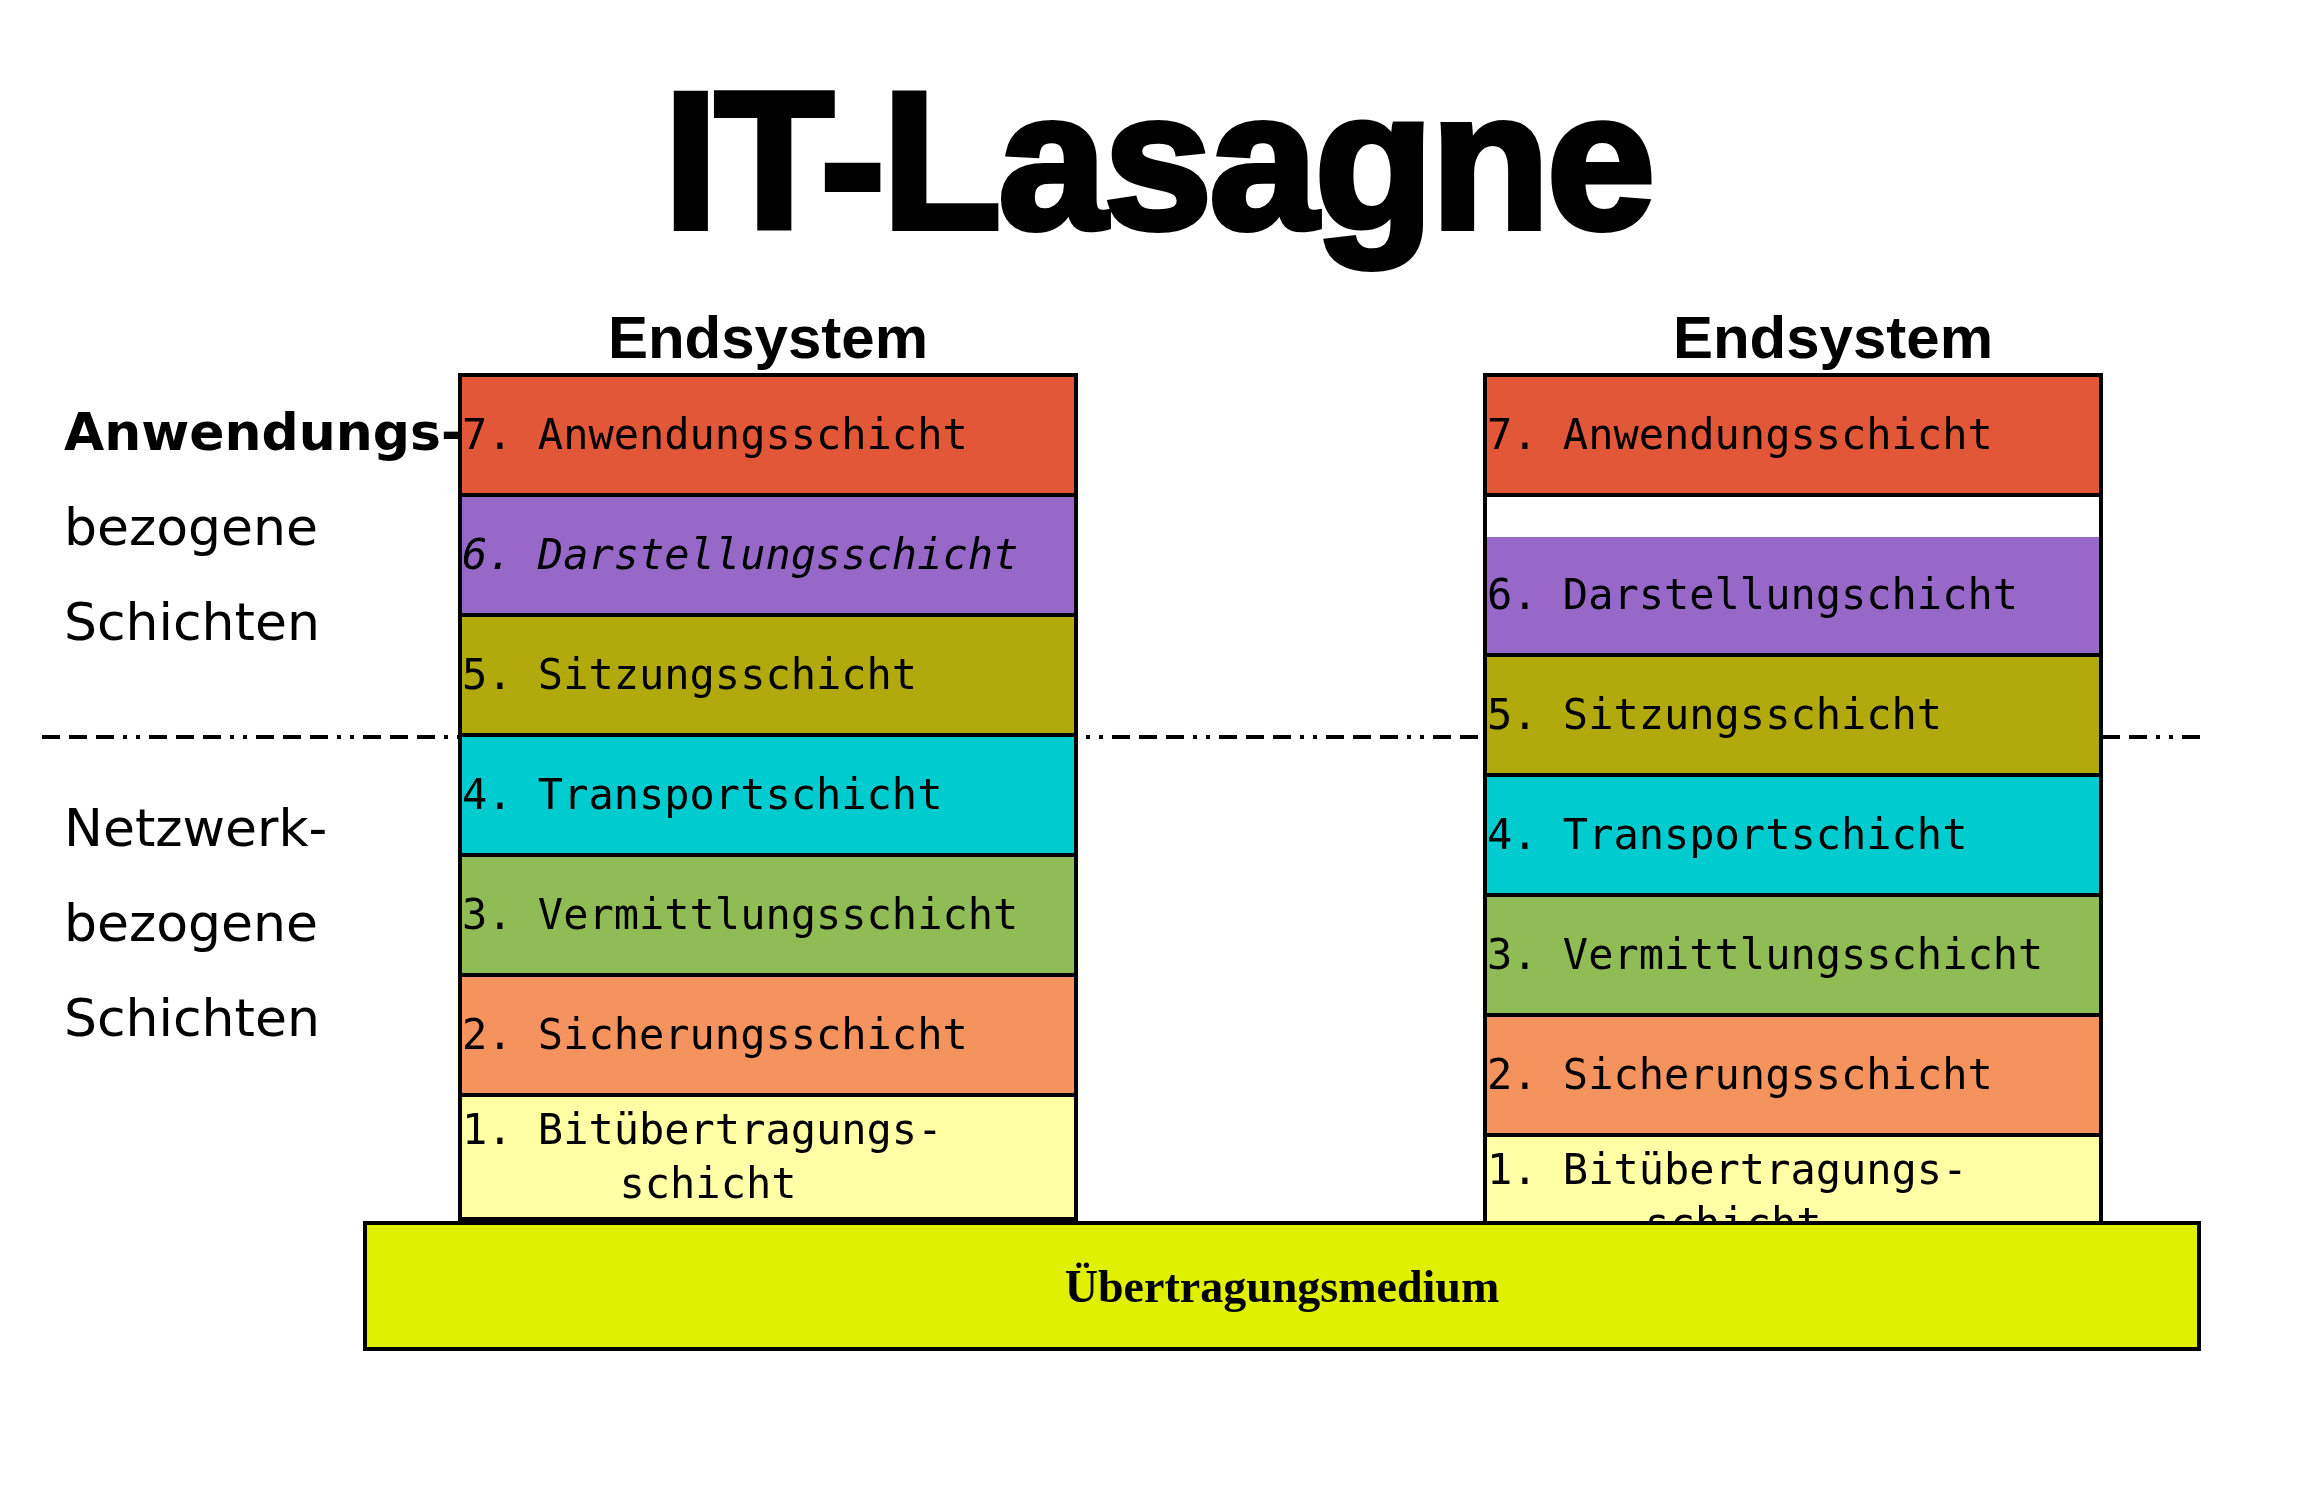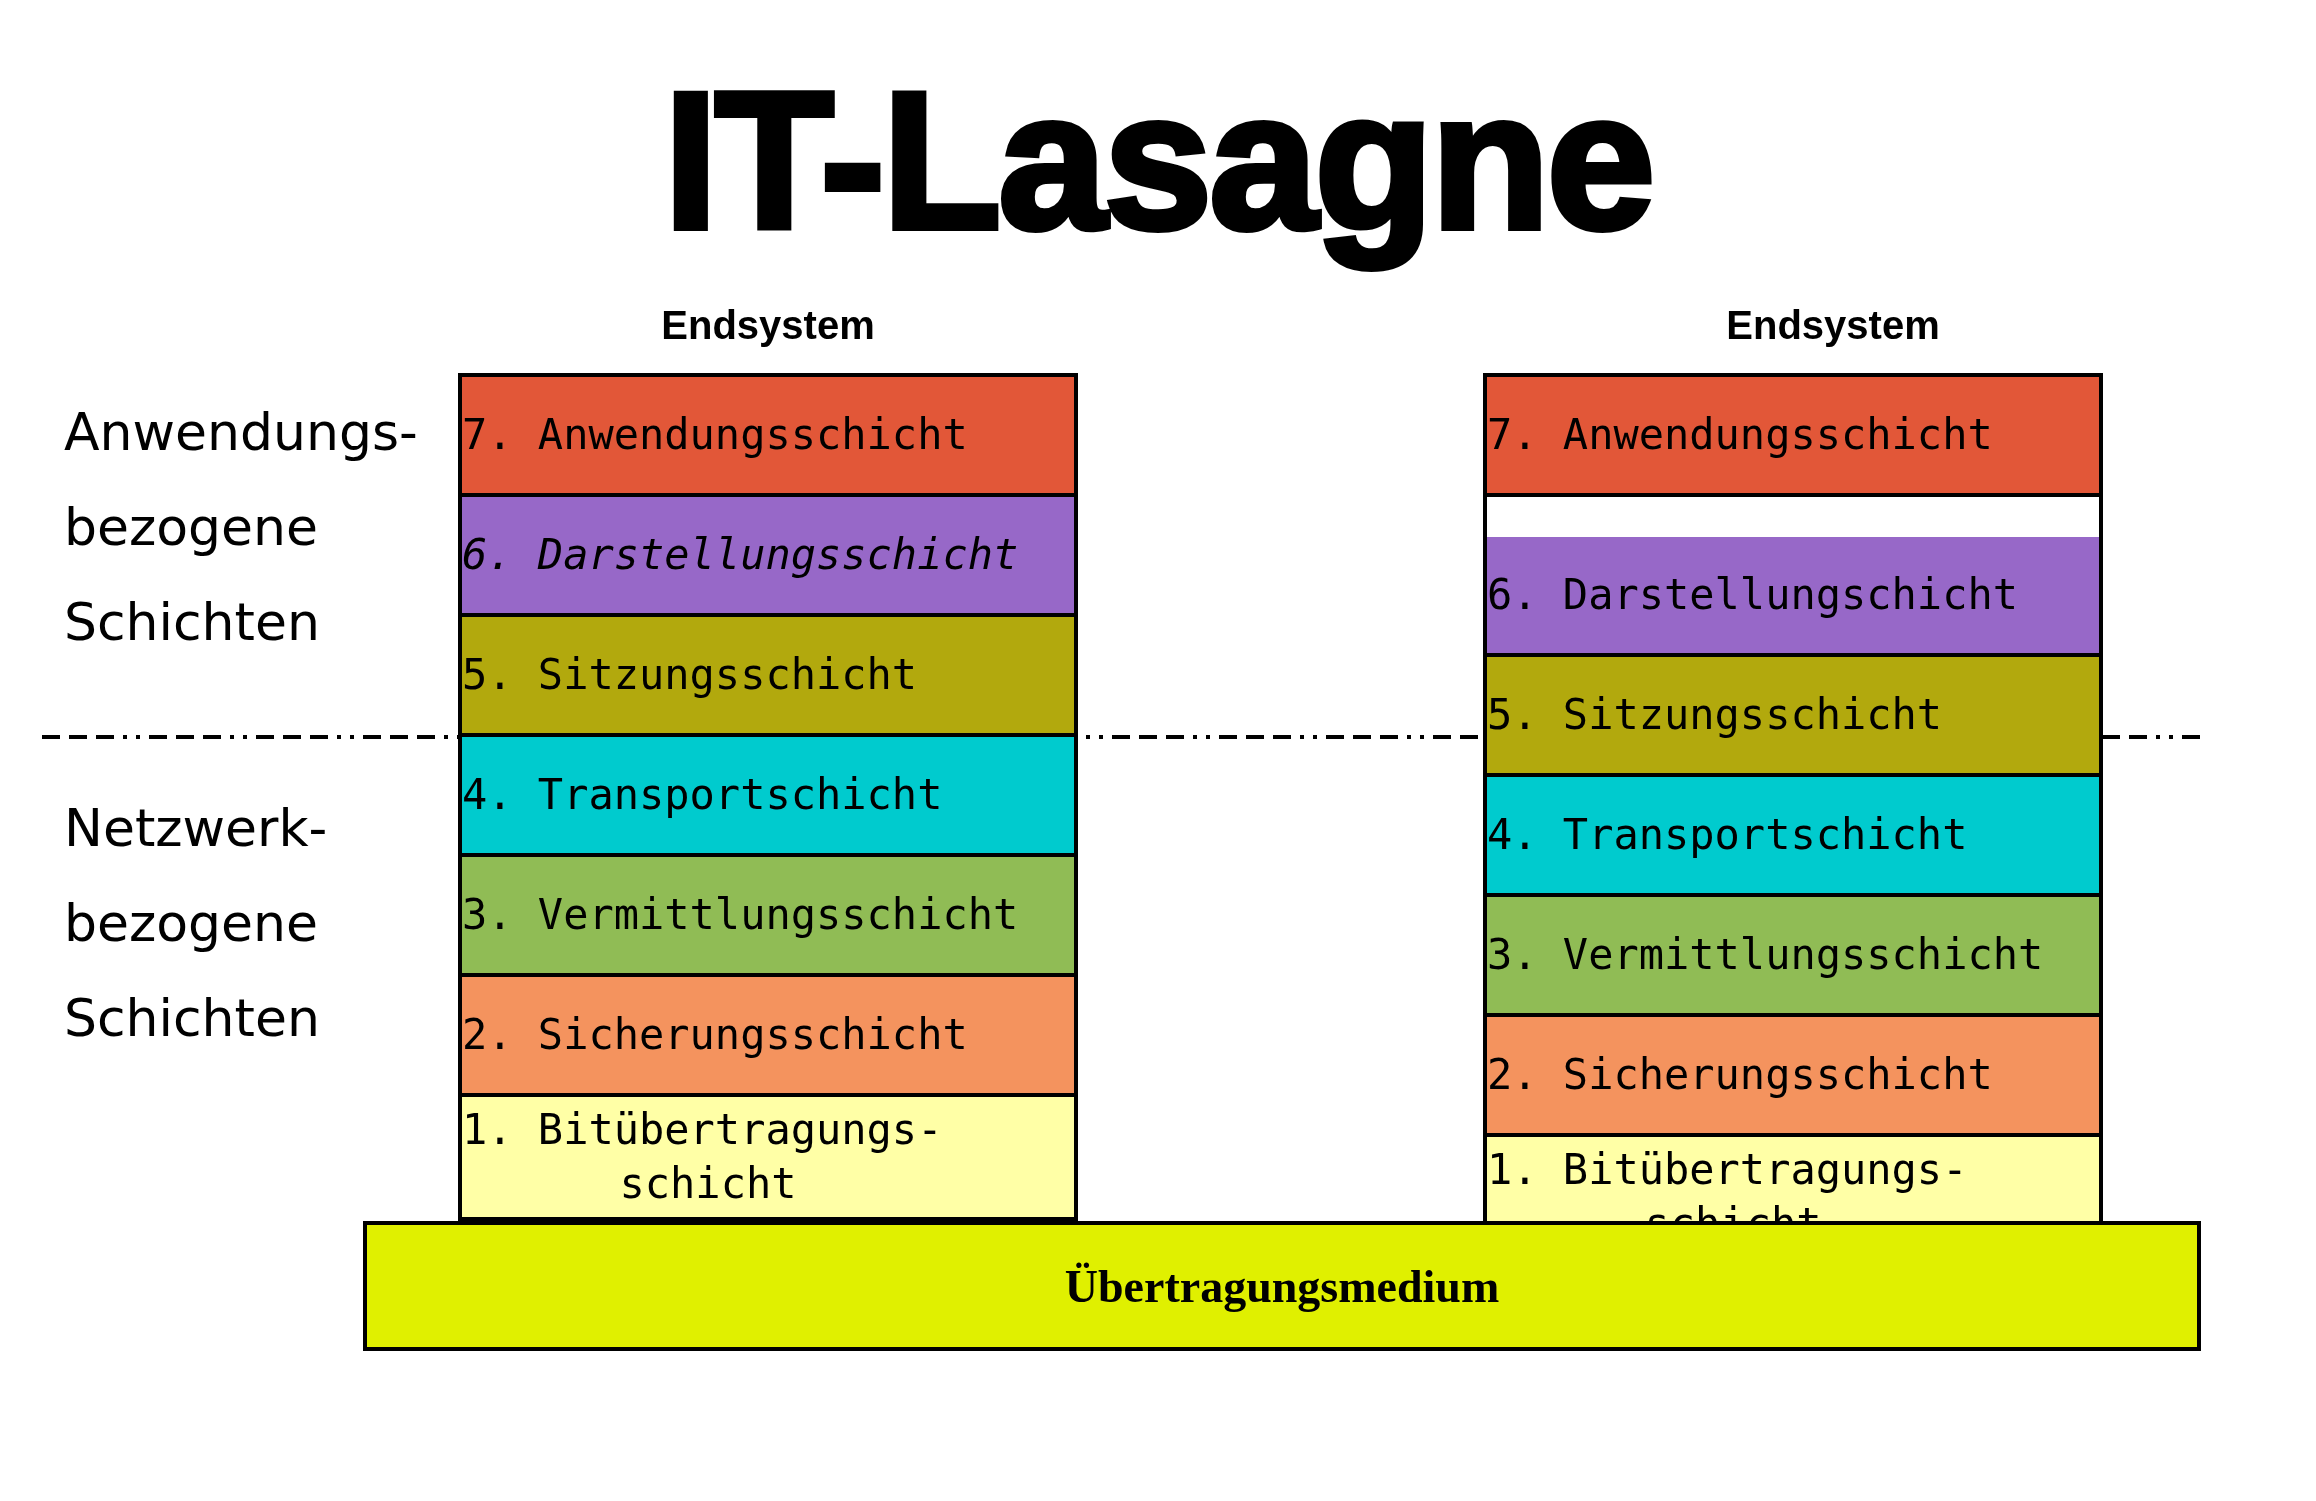--- a/index.html
+++ b/index.html
@@ -21,21 +21,21 @@
     letter-spacing:-3px;
     -webkit-text-stroke:6px #000;
     z-index:3;
   }
 
   .endsystem {
     position:absolute; top:303px; width:620px;
     text-align:center;
     font-family:"Liberation Sans", sans-serif;
     font-weight:bold;
-    font-size:40px;
+    font-size:60px;
     z-index:3;
   }
   .endsystem.left  { left:458px; }
   .endsystem.right { left:1523px; }
 
   .side-label {
     position:absolute; left:64px;
     font-family:"DejaVu Sans", sans-serif;
     font-size:52px;
     white-space:nowrap;
@@ -89,21 +89,21 @@
 
   <svg class="divider-svg" width="2316" height="1501">
     <line x1="42" y1="737" x2="2200" y2="737" stroke="#000" stroke-width="4" stroke-dasharray="18 9 18 9 18 9 4 9 4 9"></line>
   </svg>
 
   <div class="title">IT-Lasagne</div>
 
   <div class="endsystem left">Endsystem</div>
   <div class="endsystem right">Endsystem</div>
 
-  <div class="side-label" style="top:402px;">Anwendungs-</div>
+  <div class="side-label" style="top:402px;font-weight:bold;">Anwendungs-</div>
   <div class="side-label" style="top:497px;">bezogene</div>
   <div class="side-label" style="top:592px;">Schichten</div>
   <div class="side-label" style="top:798px;">Netzwerk-</div>
   <div class="side-label" style="top:893px;">bezogene</div>
   <div class="side-label" style="top:988px;">Schichten</div>
 
   <div class="column left">
     <div class="layer" style="background-color: rgb(226, 87, 56);">
       <div class="ltext">7. Anwendungsschicht</div>
     </div>

